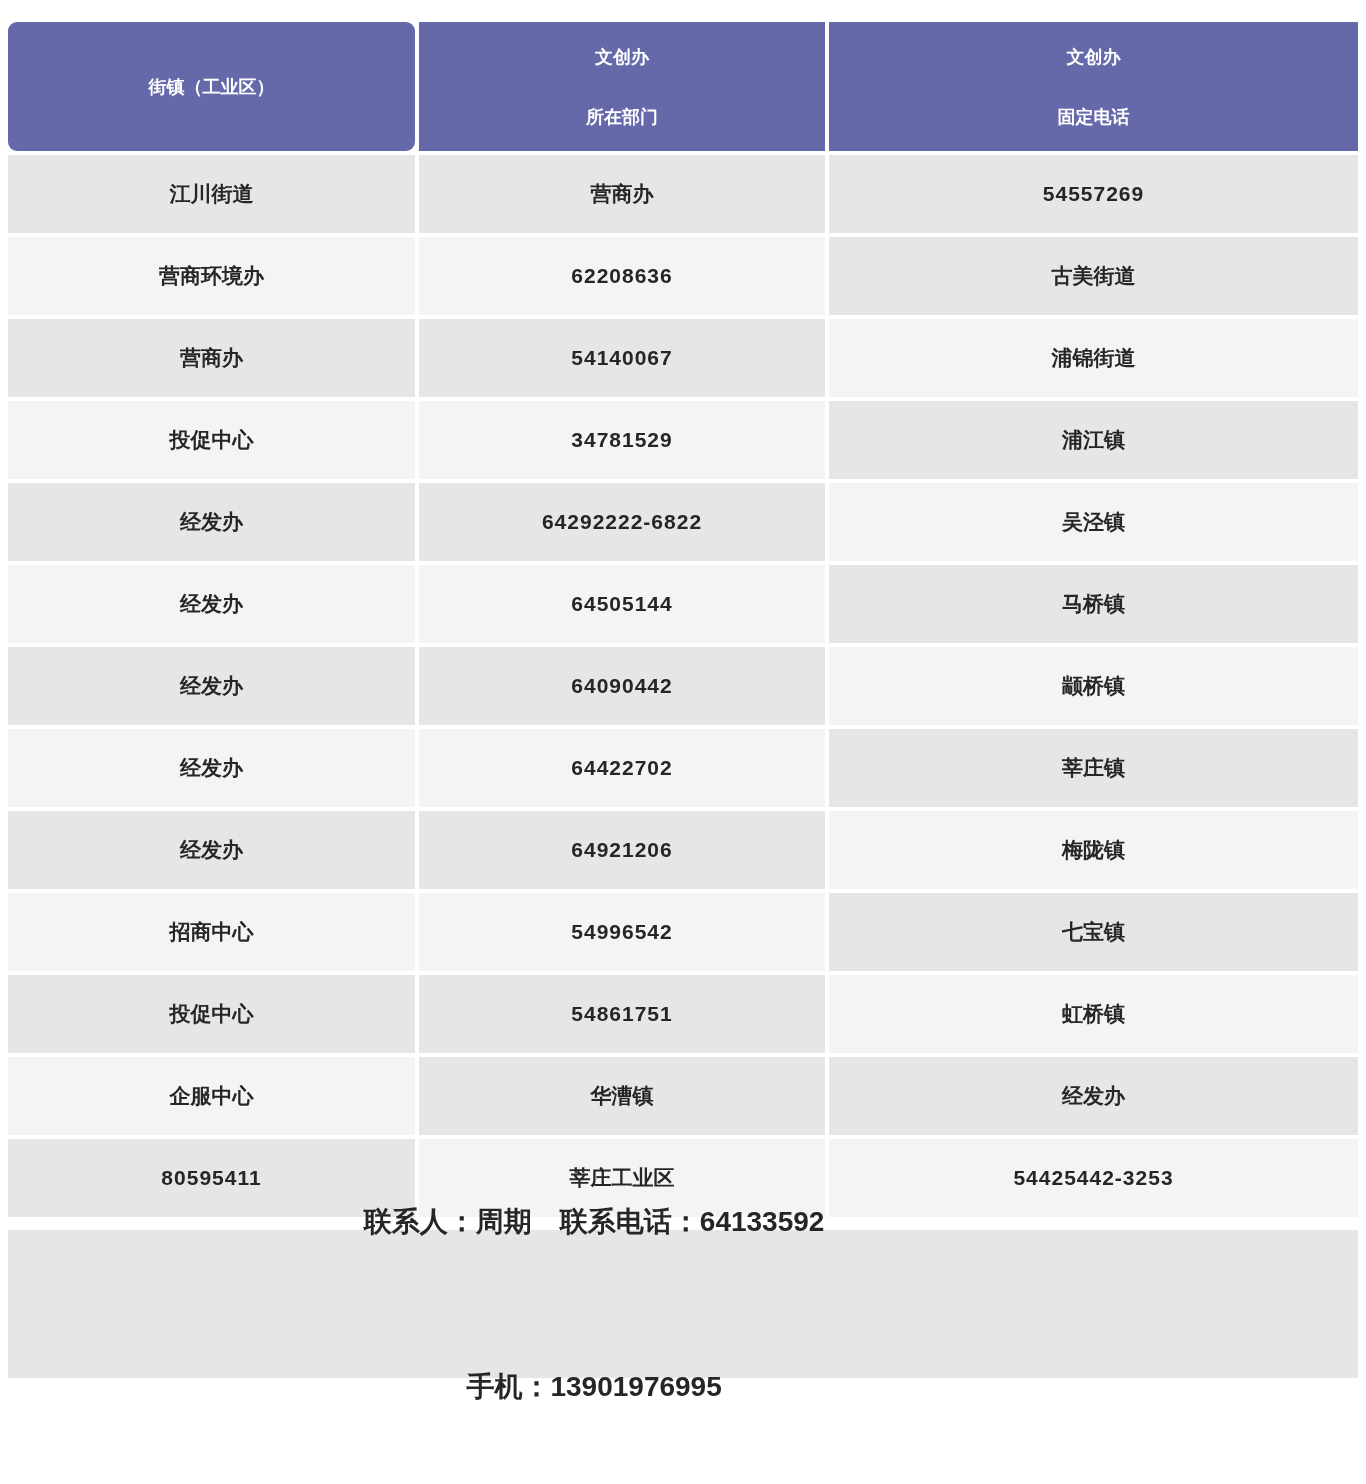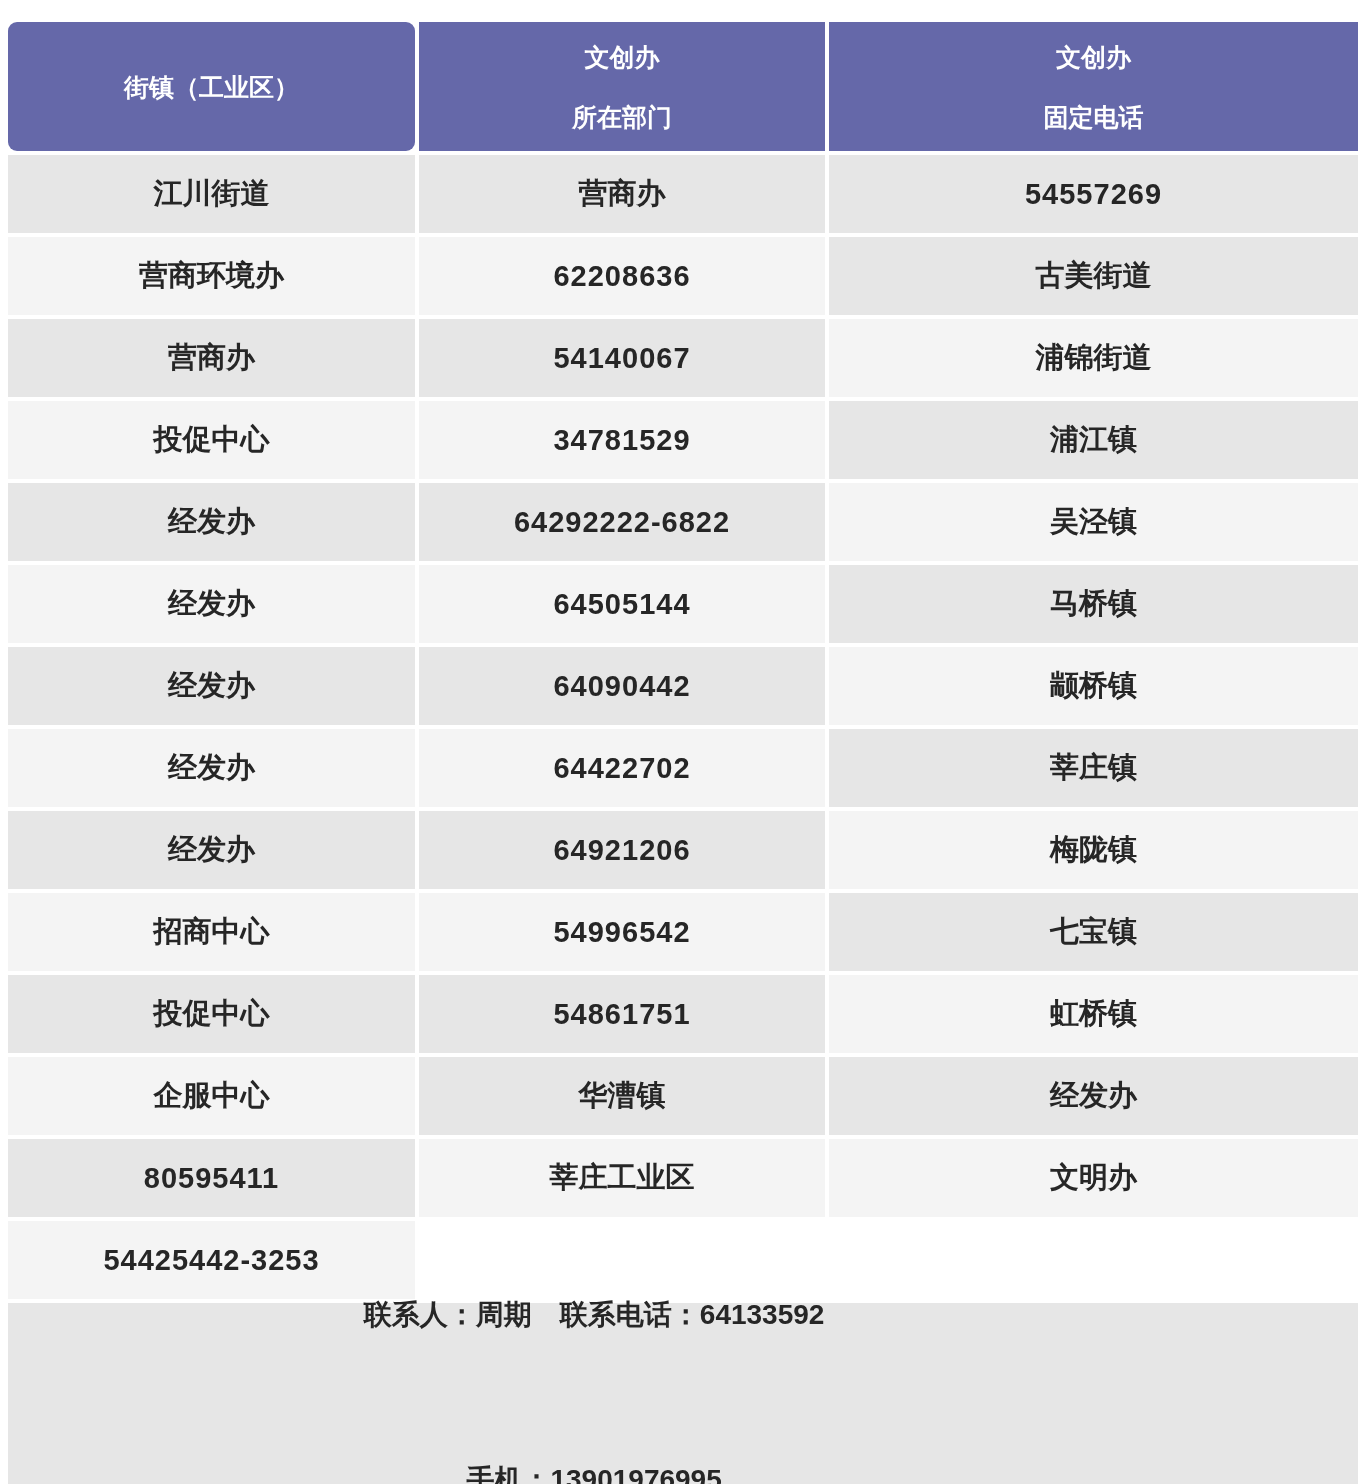--- a/index.html
+++ b/index.html
@@ -29,37 +29,37 @@
     width: 1350px;
     background: #ffffff;
   }
   .cell {
     display: flex;
     align-items: center;
     justify-content: center;
     text-align: center;
     font-weight: 700;
     color: #262626;
-    font-size: 29px;
+    font-size: 21px;
   }
   .hcell {
     background: #6568a9;
     color: #ffffff;
-    font-size: 25px;
+    font-size: 18px;
     flex-direction: column;
     margin-top: 19px;
   }
   .hcell .hline { line-height: 60px; }
   .row-dark  { background: #e6e6e6; }
   .row-light { background: #f4f4f4; }
   .phone { letter-spacing: 1px; }
   .footer {
-    margin-top: 4px;
+    margin-top: 13px;
     width: 1350px;
-    height: 188px;
+    height: 148px;
     background: #e6e6e6;
     display: flex;
     align-items: center;
   }
   .footer-inner {
     width: 1110px;
     display: flex;
     flex-direction: column;
     align-items: center;
     font-weight: 700;
@@ -134,21 +134,20 @@
       <div class="cell phone-cell phone row-dark">54861751</div>
 
       <div class="cell town-cell row-light">虹桥镇</div>
       <div class="cell dept-cell row-light">企服中心</div>
 
       <div class="cell town-cell row-dark">华漕镇</div>
       <div class="cell dept-cell row-dark">经发办</div>
       <div class="cell phone-cell phone row-dark">80595411</div>
 
       <div class="cell town-cell row-light">莘庄工业区</div>
-      <div class="cell dept-cell row-light">文明办</div>
       <div class="cell phone-cell phone row-light">54425442-3253</div>
     </div>
 
   <div class="footer">
     <div class="footer-inner">
       <div class="footer-line">
         <span>联系人：</span><span>周期</span><span class="footer-gap"></span><span>联系电话：</span><span>64133592</span>
       </div>
       <div class="footer-line">
         <span>手机：</span><span>13901976995</span>

